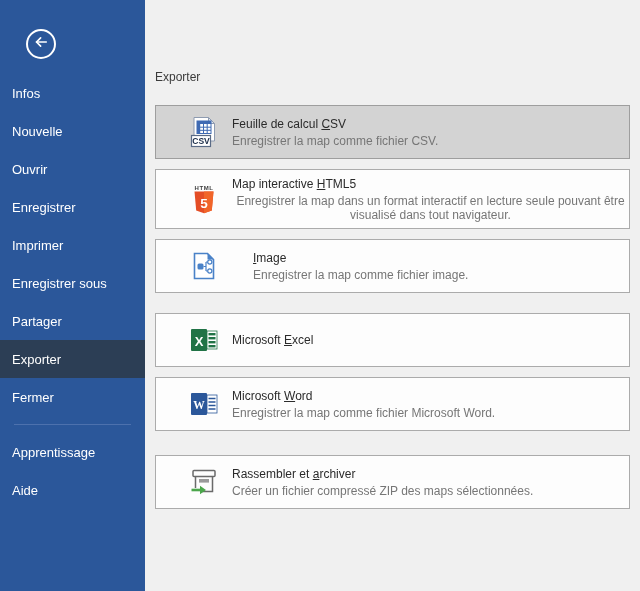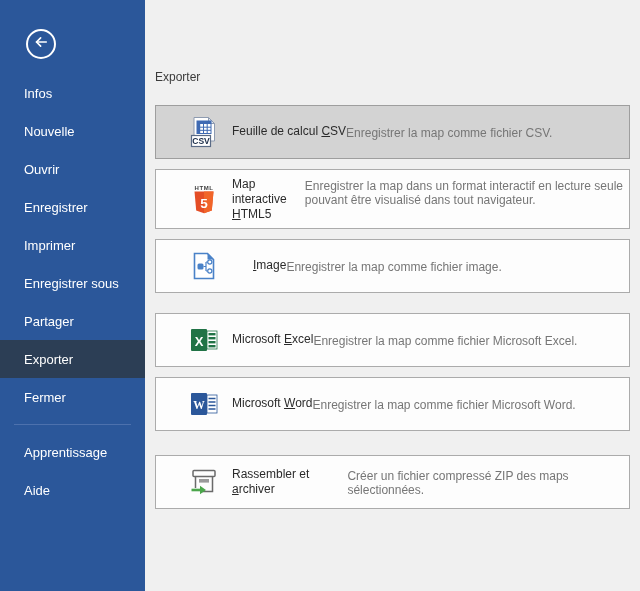--- a/index.html
+++ b/index.html
@@ -10,21 +10,21 @@
   
   .sidebar { width:145px; flex:none; background:var(--sidebar-bg,#2b579a); color:#fff; }
   .back-btn {
     width:30px; height:30px; margin:29px 0 0 26px;
     border:2px solid #fff; border-radius:50%;
     display:flex; align-items:center; justify-content:center;
     cursor:default;
   }
   .nav { margin-top:15px; }
   .nav-item {
-    height:38px; padding-left:24px; display:flex; align-items:center;
+    height:38px; padding-left:12px; display:flex; align-items:center;
     font-size:13px; color:#fff; white-space:nowrap; cursor:default;
   }
   .nav-item.selected { background:var(--sidebar-selected-bg,#2c3e55); }
   .sidebar-divider { height:1px; background:var(--sidebar-divider,#4d71ad); margin:8px 14px; }
 
   
   .main { flex:1; background:var(--main-bg,#f0f0f0); padding:70px 10px 0 10px; }
   .heading { font-size:12px; font-weight:normal; color:#3b3b3b; line-height:14px; margin-bottom:21px; }
 
   .export-item {
@@ -37,24 +37,24 @@
   .export-item.two-line { height:60px; }
   .export-item.selected {
     background:var(--item-selected-bg,#d3d3d3);
     border-color:var(--item-selected-border,#9e9e9e);
   }
   .export-item.group-end { margin-bottom:20px;gap:21px; }
   .export-item.group-end-lg { margin-bottom:24px; }
 
   .icon { width:32px; height:32px; flex:none; margin-right:12px;margin-left:20px; }
   .icon svg { display:block; }
-  .texts { display:flex; flex-direction:row; max-width:415px; }
+  .texts { display:flex; flex-direction:column; max-width:415px; }
   .title { font-size:12px; color:var(--title-color,#2b2b2b); line-height:15px; }
   .accel { text-decoration:underline; }
-  .desc { font-size:12px; color:var(--desc-color,#767676); line-height:14px; margin-top:2px; }
+  .desc { font-size:12px; color:var(--desc-color,#767676); line-height:14px; margin-top:2px;text-align:center; }
 </style>
 </head>
 <body>
 
 <div class="app">
 
   <aside class="sidebar">
     <div class="back-btn">
       <span>
         <svg width="18" height="18" viewBox="0 0 24 24" fill="none" stroke="#ffffff" stroke-width="2.2" stroke-linecap="round" stroke-linejoin="round">
@@ -144,21 +144,20 @@
               <rect x="20.5" y="13" width="7" height="2.4"></rect>
               <rect x="20.5" y="17" width="7" height="2.4"></rect>
               <rect x="20.5" y="21" width="7" height="2.4"></rect>
             </g>
             <rect x="3" y="5" width="16" height="22" rx="1" fill="#217346"></rect>
             <text x="11" y="21.5" font-size="13" font-weight="bold" font-family="Liberation Sans, sans-serif" fill="#ffffff" text-anchor="middle">X</text>
           </svg>
         </span>
         <div class="texts">
           <div class="title"><span>Microsoft </span><span class="accel">E</span><span>xcel</span></div>
-          <div class="desc">Enregistrer la map comme fichier Microsoft Excel.</div>
         </div>
       </div>
 
 
       <div class="export-item group-end-lg">
         <span class="icon">
           <svg width="32" height="32" viewBox="0 0 32 32">
             <rect x="19" y="7" width="10" height="18" fill="#ffffff" stroke="#2b579a" stroke-width="0.8"></rect>
             <g stroke="#2b579a" stroke-width="1.6">
               <path d="M20.5 10.5 h7 M20.5 14 h7 M20.5 17.5 h7 M20.5 21 h7"></path>

